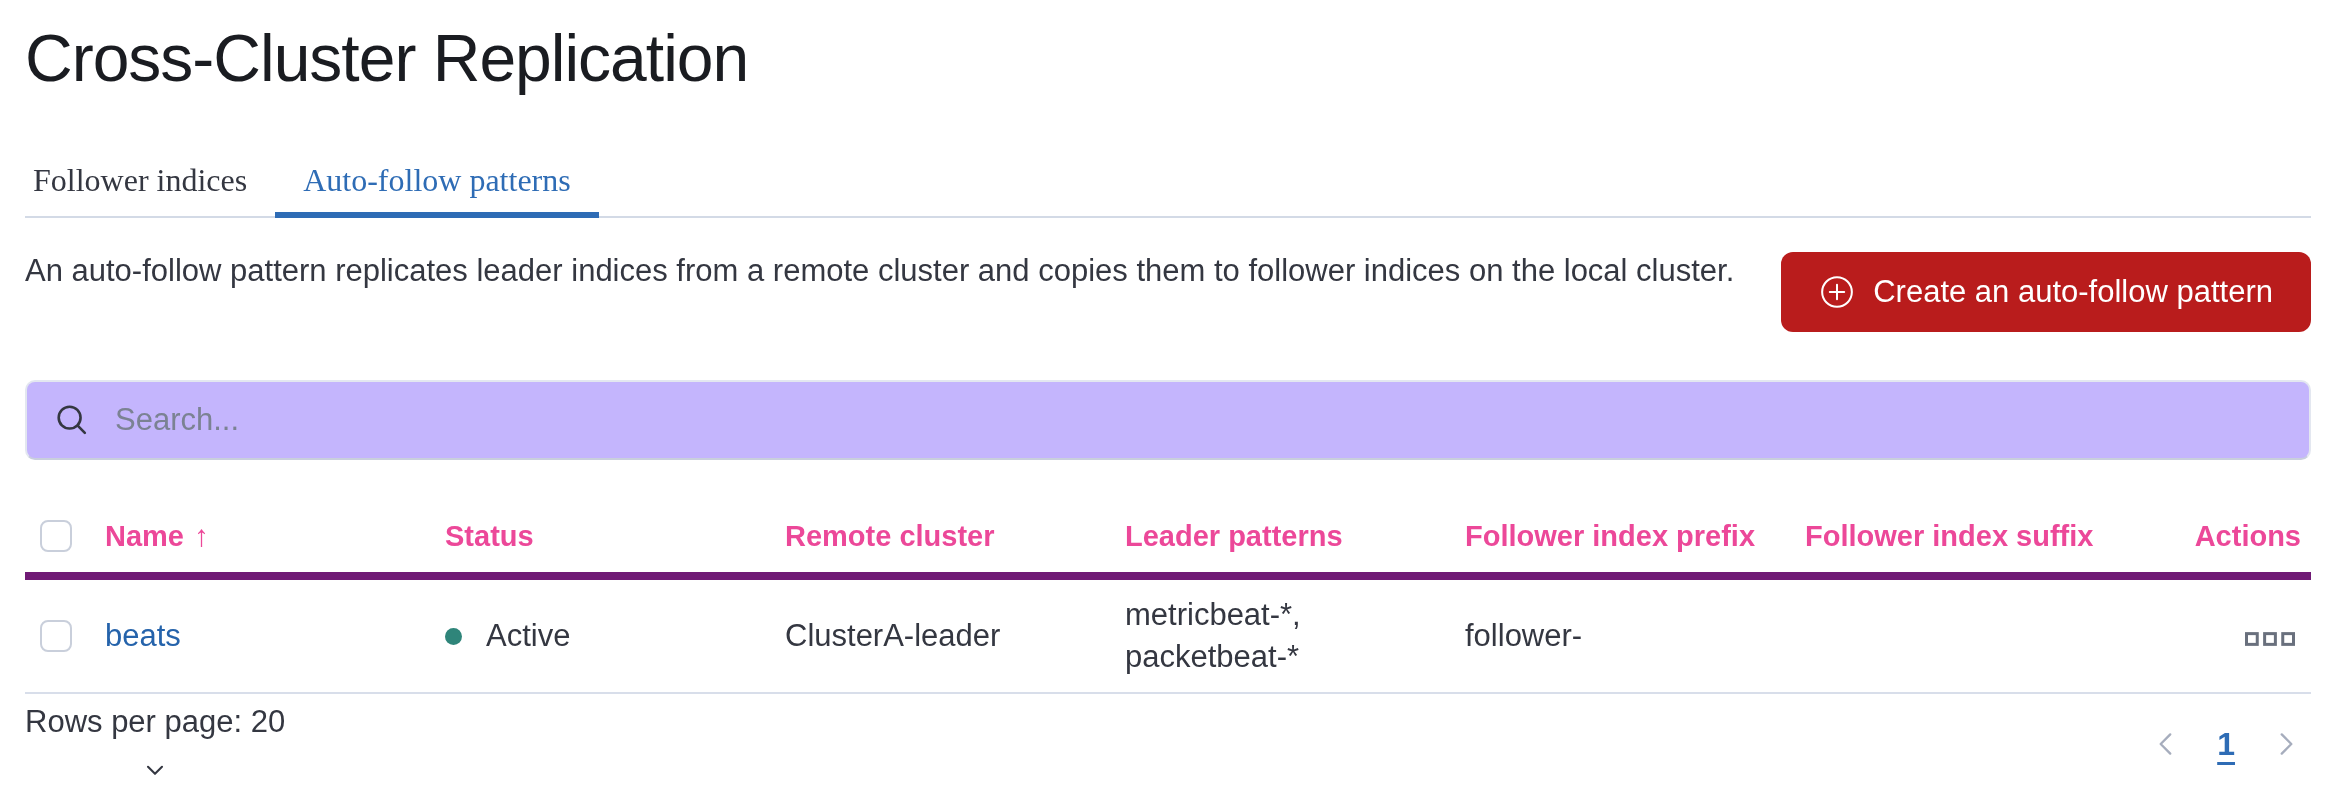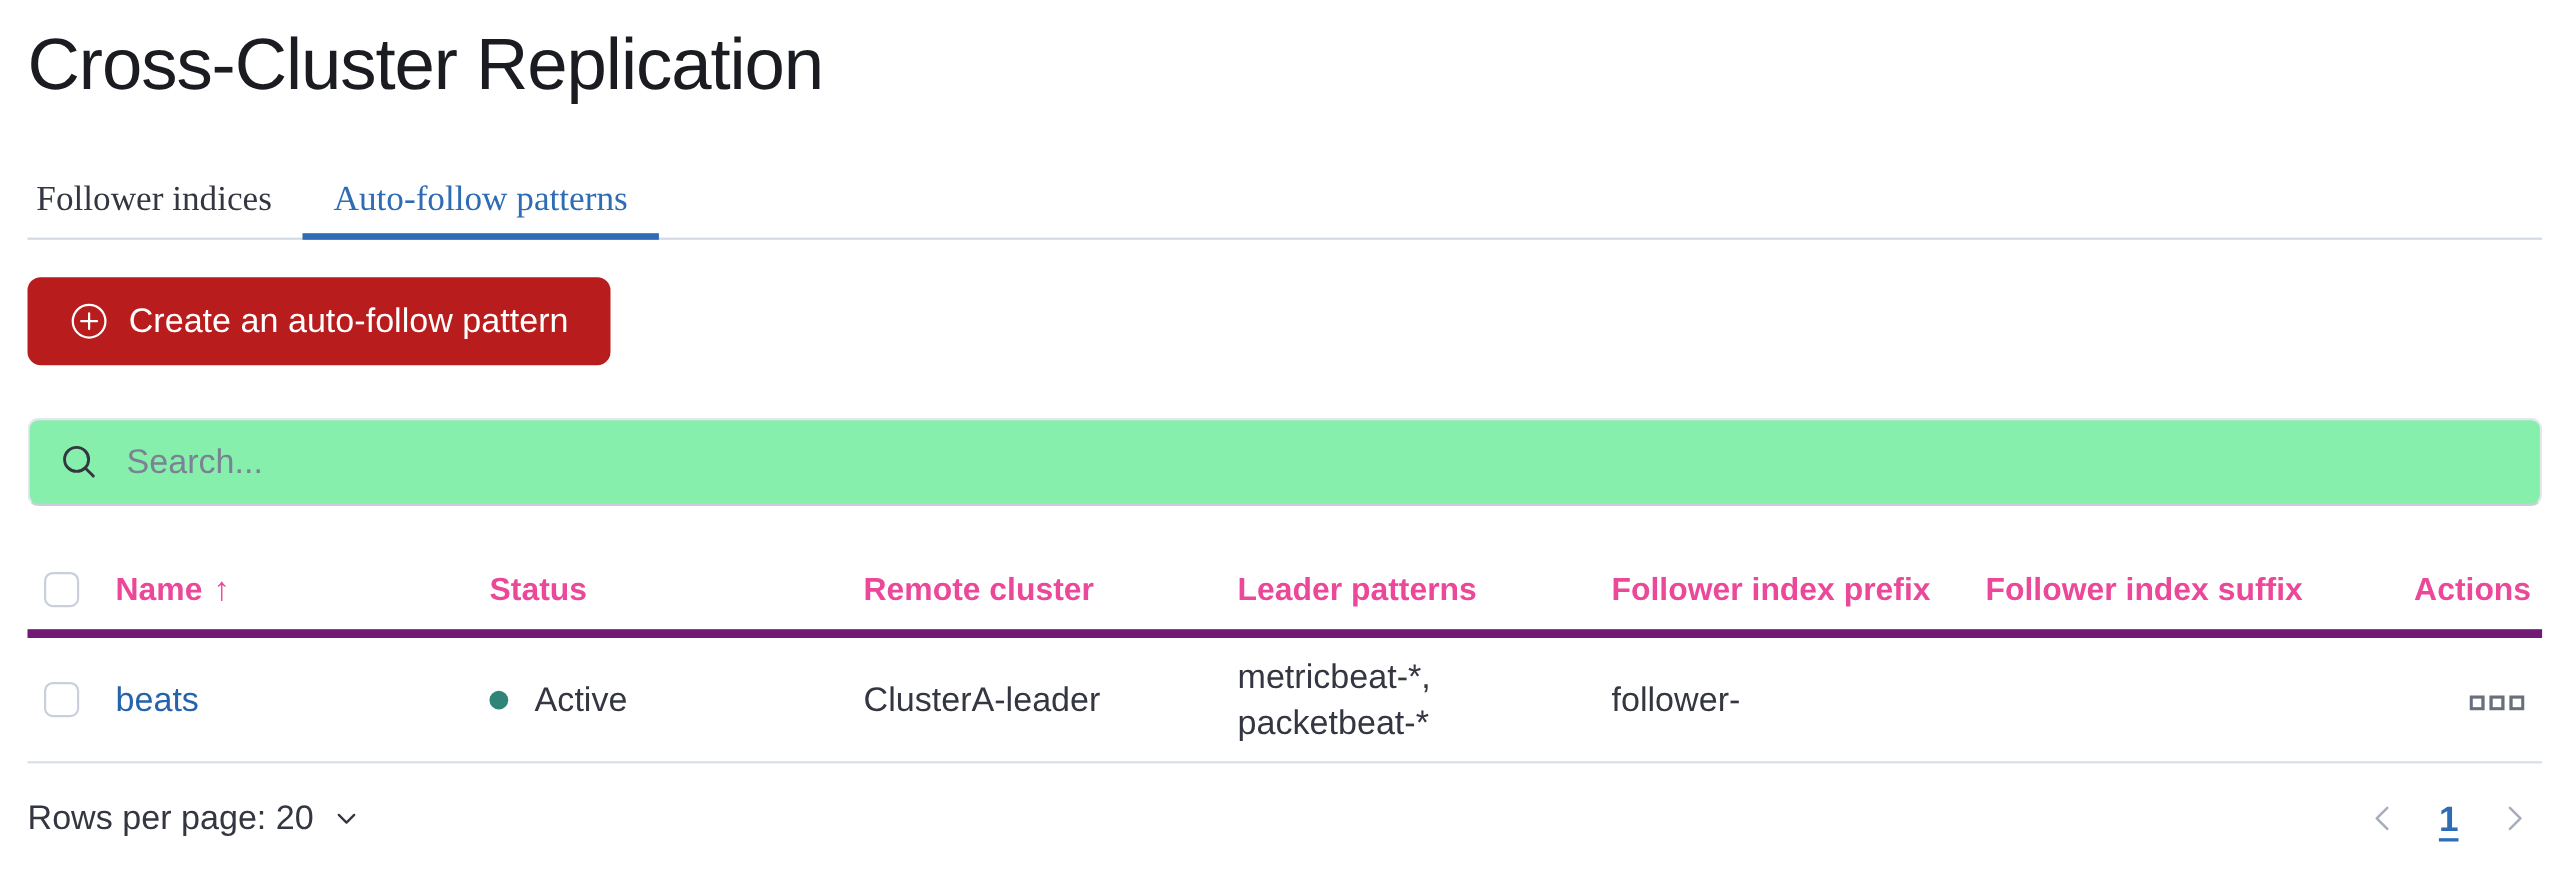--- a/index.html
+++ b/index.html
@@ -81,21 +81,21 @@
     white-space: nowrap;
   }
 
   
   .search-bar {
     margin-top: 48px;
     height: 80px;
     border: 2px solid #e3e7f0;
     border-bottom-color: #c9cfdd;
     border-radius: 10px;
-    background: #86efac;
+    background: #c4b5fd;
     display: flex;
     align-items: center;
     padding: 0 26px;
     gap: 24px;
   }
   .search-bar input {
     flex: 1;
     border: none;
     outline: none;
     background: transparent;
@@ -159,20 +159,21 @@
   }
   .rows-per-page {
     display: flex;
     align-items: center;
     gap: 16px;
     font-size: 31px;
     color: #343741;
     background: none; border: none;
     font-family: inherit;
     cursor: pointer;
+    flex-direction: column;
   }
   .pagination { display: flex; align-items: center; gap: 34px; padding-right: 8px; }
   .page-nav { background: none; border: none; cursor: default; display: flex; align-items: center; }
   .page-num {
     font-size: 32px;
     font-weight: 700;
     color: #2e6cb5;
     text-decoration: underline;
     text-underline-offset: 7px;
     background: none; border: none;
@@ -186,20 +187,21 @@
 <div class="page">
 
   <h1 class="page-title">Cross-Cluster Replication</h1>
 
   <div class="tabs">
     <button class="tab first">Follower indices</button>
     <button class="tab active">Auto-follow patterns</button>
   </div>
 
   <div class="header-row">
+    <p class="description">An auto-follow pattern replicates leader indices from a remote cluster and copies them to follower indices on the local cluster.</p>
     <button class="create-btn">
       <span style="display:flex;">
         <svg width="36" height="36" viewBox="0 0 16 16" fill="none">
           <circle cx="8" cy="8" r="6.6" stroke="#ffffff" stroke-width="0.9"></circle>
           <path d="M8 4.8v6.4M4.8 8h6.4" stroke="#ffffff" stroke-width="0.9" stroke-linecap="round"></path>
         </svg>
       </span>
       <span>Create an auto-follow pattern</span>
     </button>
   </div>

